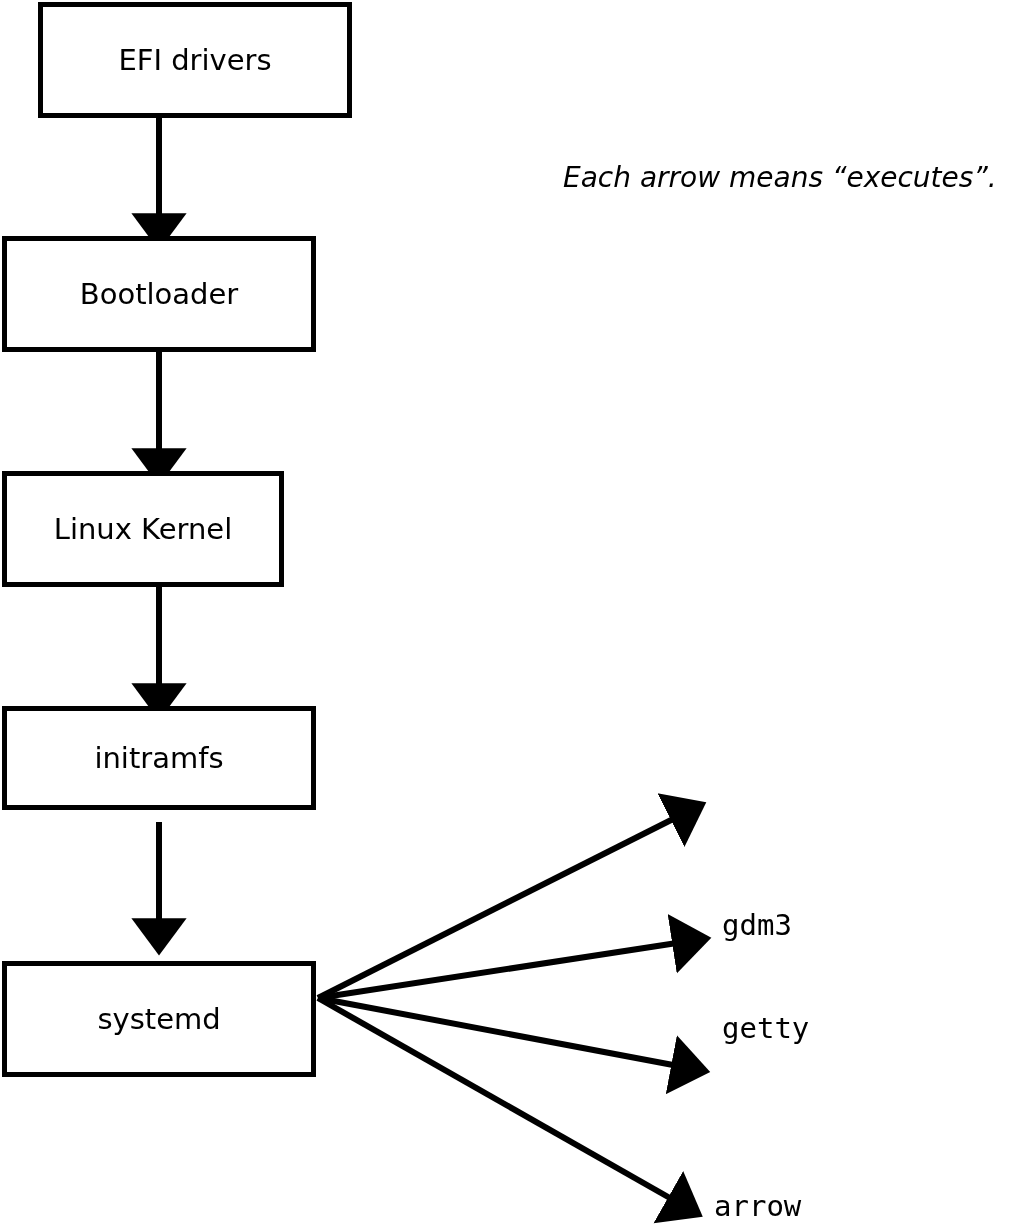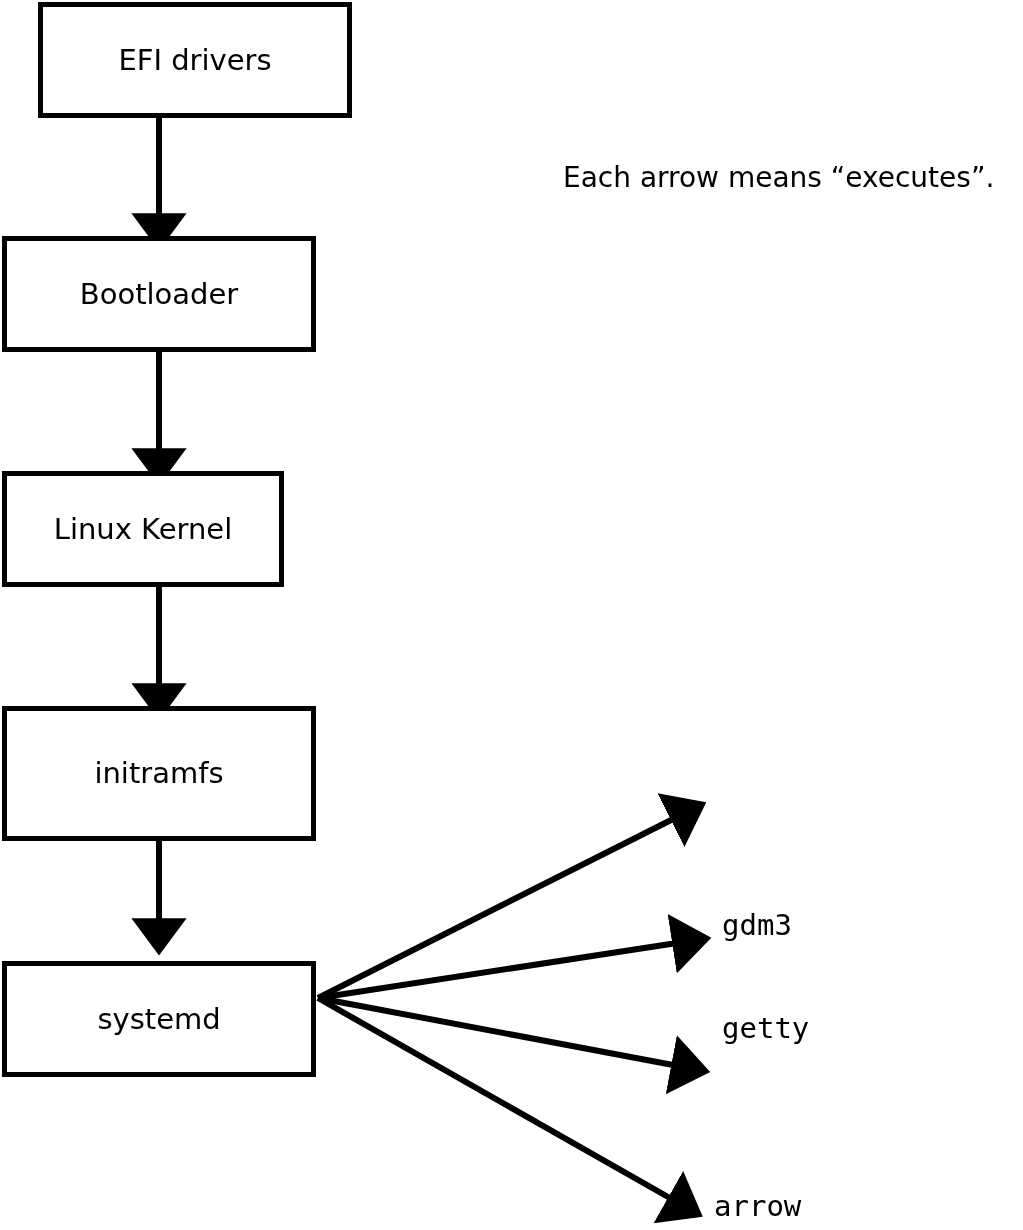--- a/index.html
+++ b/index.html
@@ -50,20 +50,21 @@
     color: #000000;
     white-space: nowrap;
   }
   .legend-note {
     position: absolute;
     font-family: "DejaVu Sans", sans-serif;
     font-size: 28px;
     line-height: 1;
     color: #000000;
     white-space: nowrap;
+    font-style: italic;
   }
 </style>
 </head>
 <body>
 
 <div id="diagram-root">
 
   <svg id="diagram-svg" viewBox="0 0 1023 1230" xmlns="http://www.w3.org/2000/svg">
     <defs>
       <marker id="arrowhead-down" markerWidth="10" markerHeight="10" refX="2.8" refY="5" orient="auto" markerUnits="strokeWidth">
@@ -94,21 +95,21 @@
   </div>
 
   <div class="stage-box" style="left:2px; top:236px; width:314px; height:116px;">
     <span class="stage-label">Bootloader</span>
   </div>
 
   <div class="stage-box" style="left:2px; top:471px; width:282px; height:116px;">
     <span class="stage-label">Linux Kernel</span>
   </div>
 
-  <div class="stage-box" style="left:2px; top:706px; width:314px; height:135px;">
+  <div class="stage-box" style="left:2px; top:706px; width:314px; height:104px;">
     <span class="stage-label">initramfs</span>
   </div>
 
   <div class="stage-box" style="left:2px; top:941px; width:314px; height:116px;margin-top:20px;">
     <span class="stage-label">systemd</span>
   </div>
 
 
   <div class="leaf-label" style="left:722px; top:911px;">gdm3</div>
 

